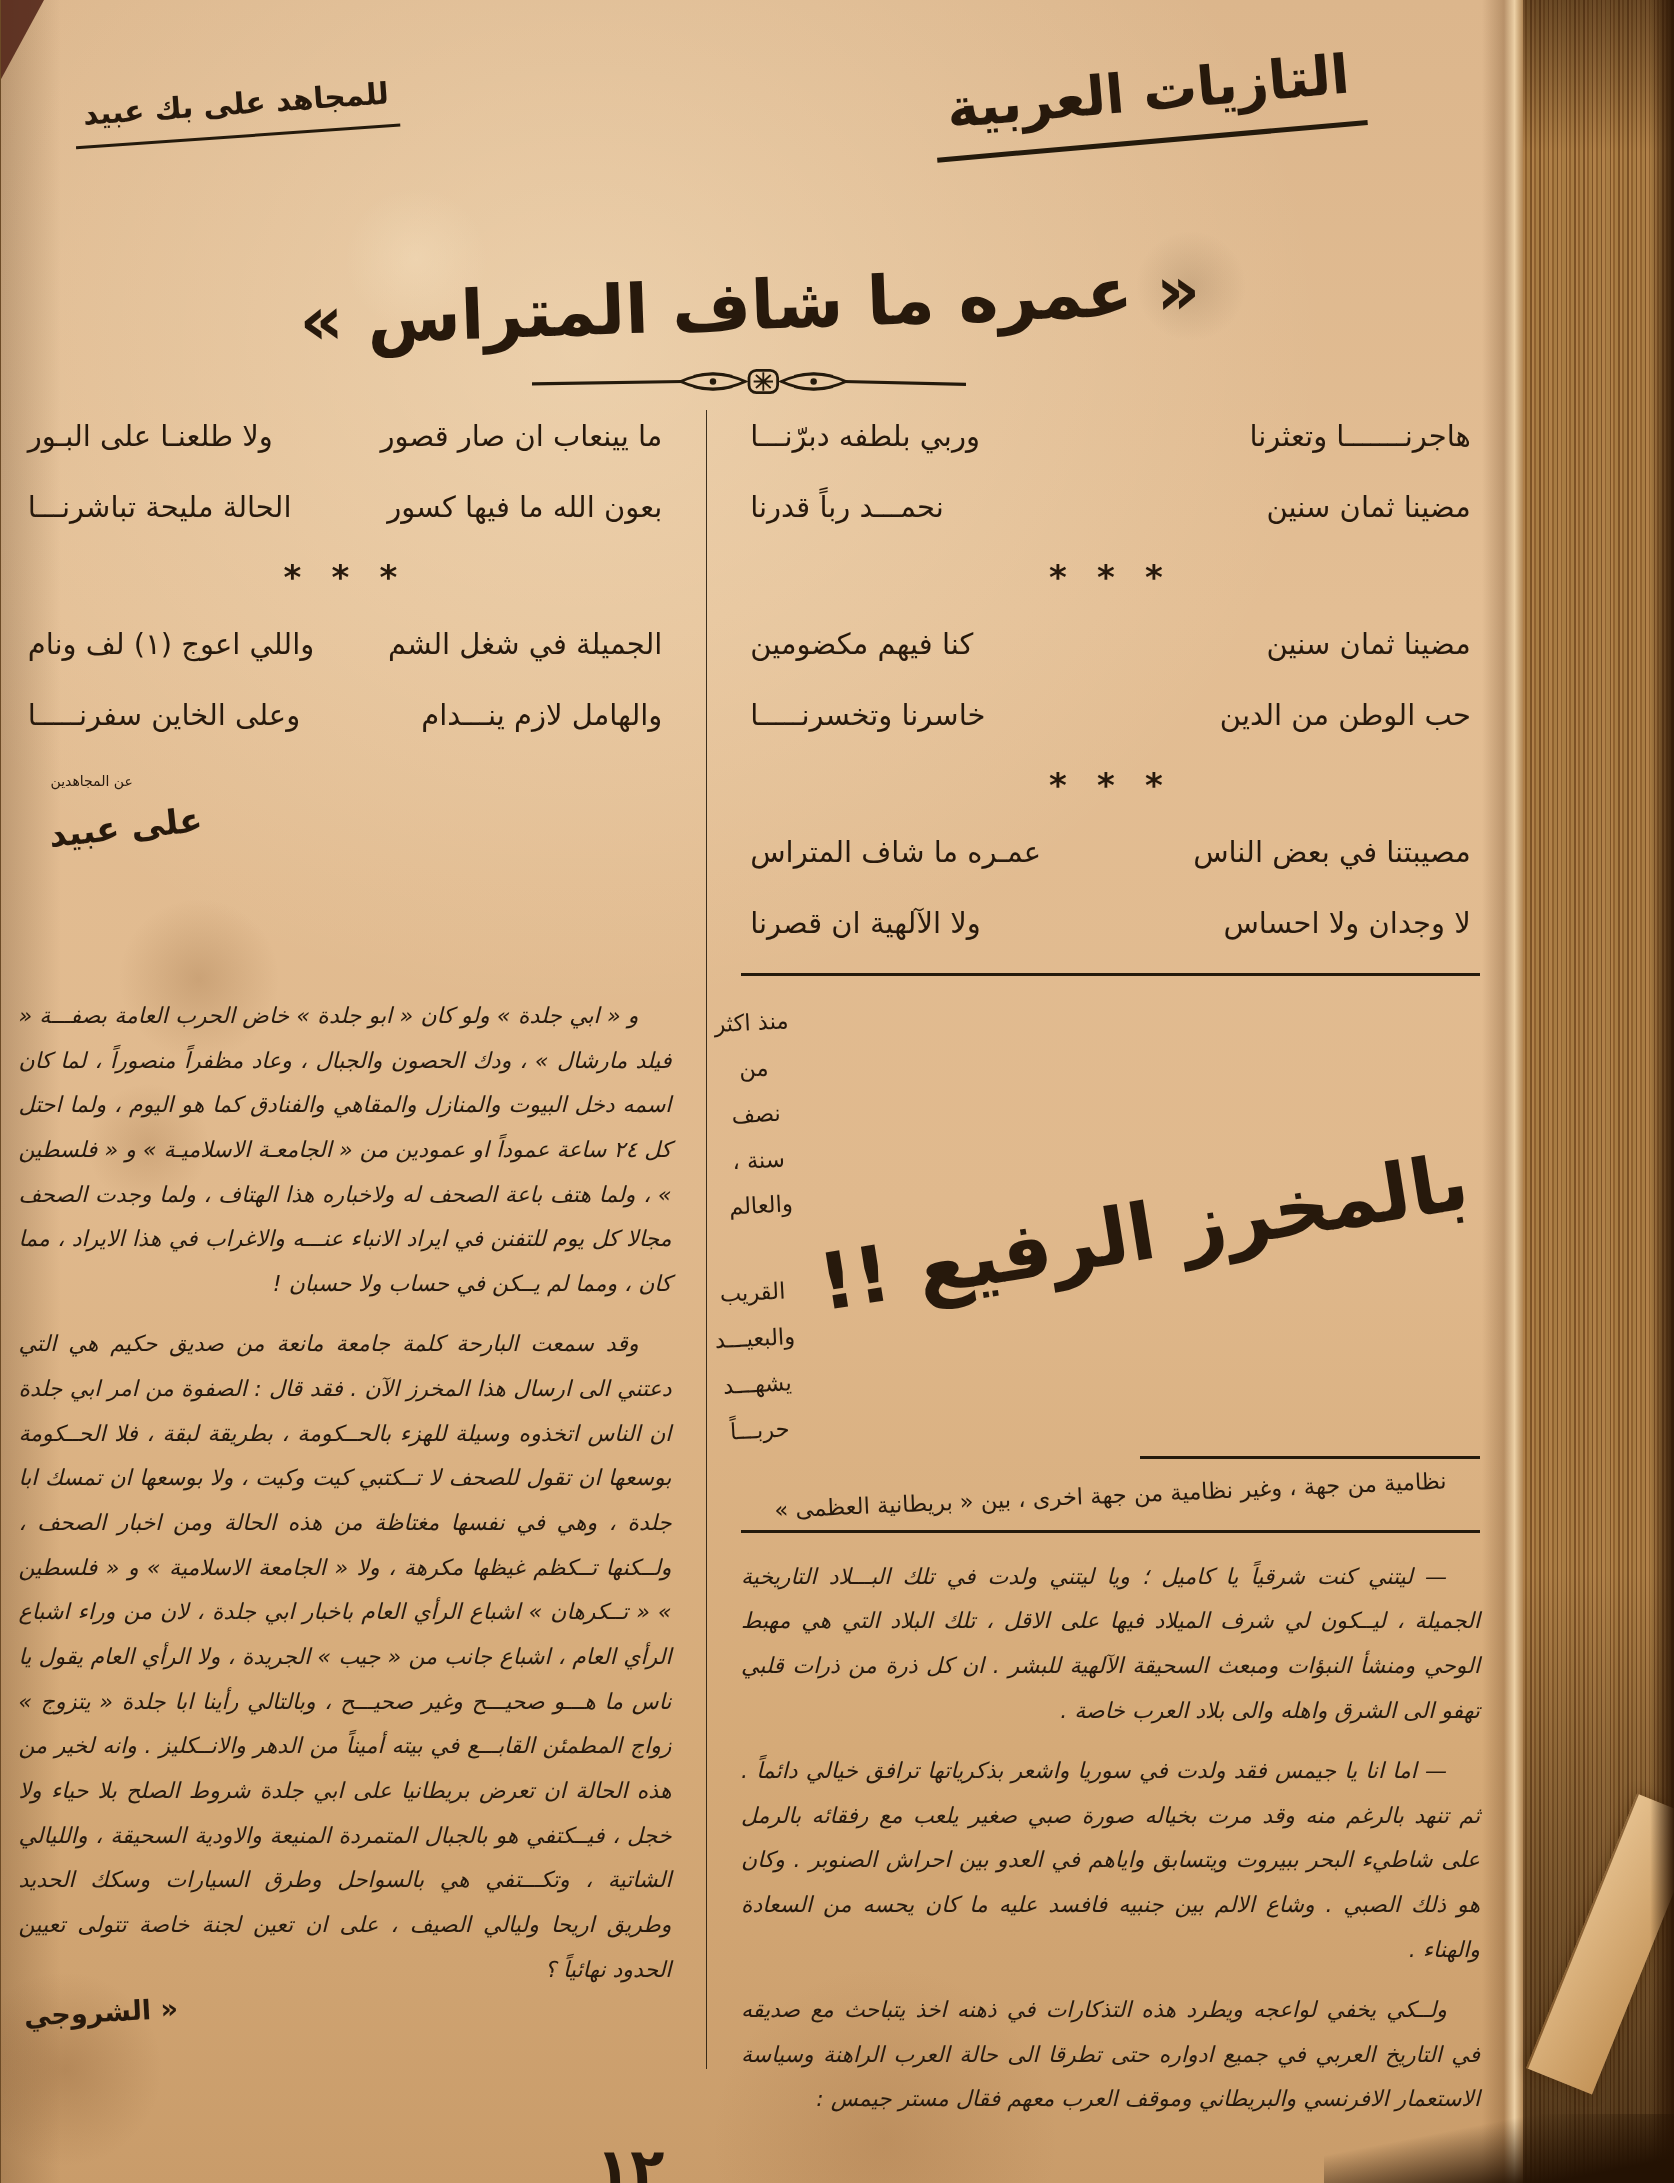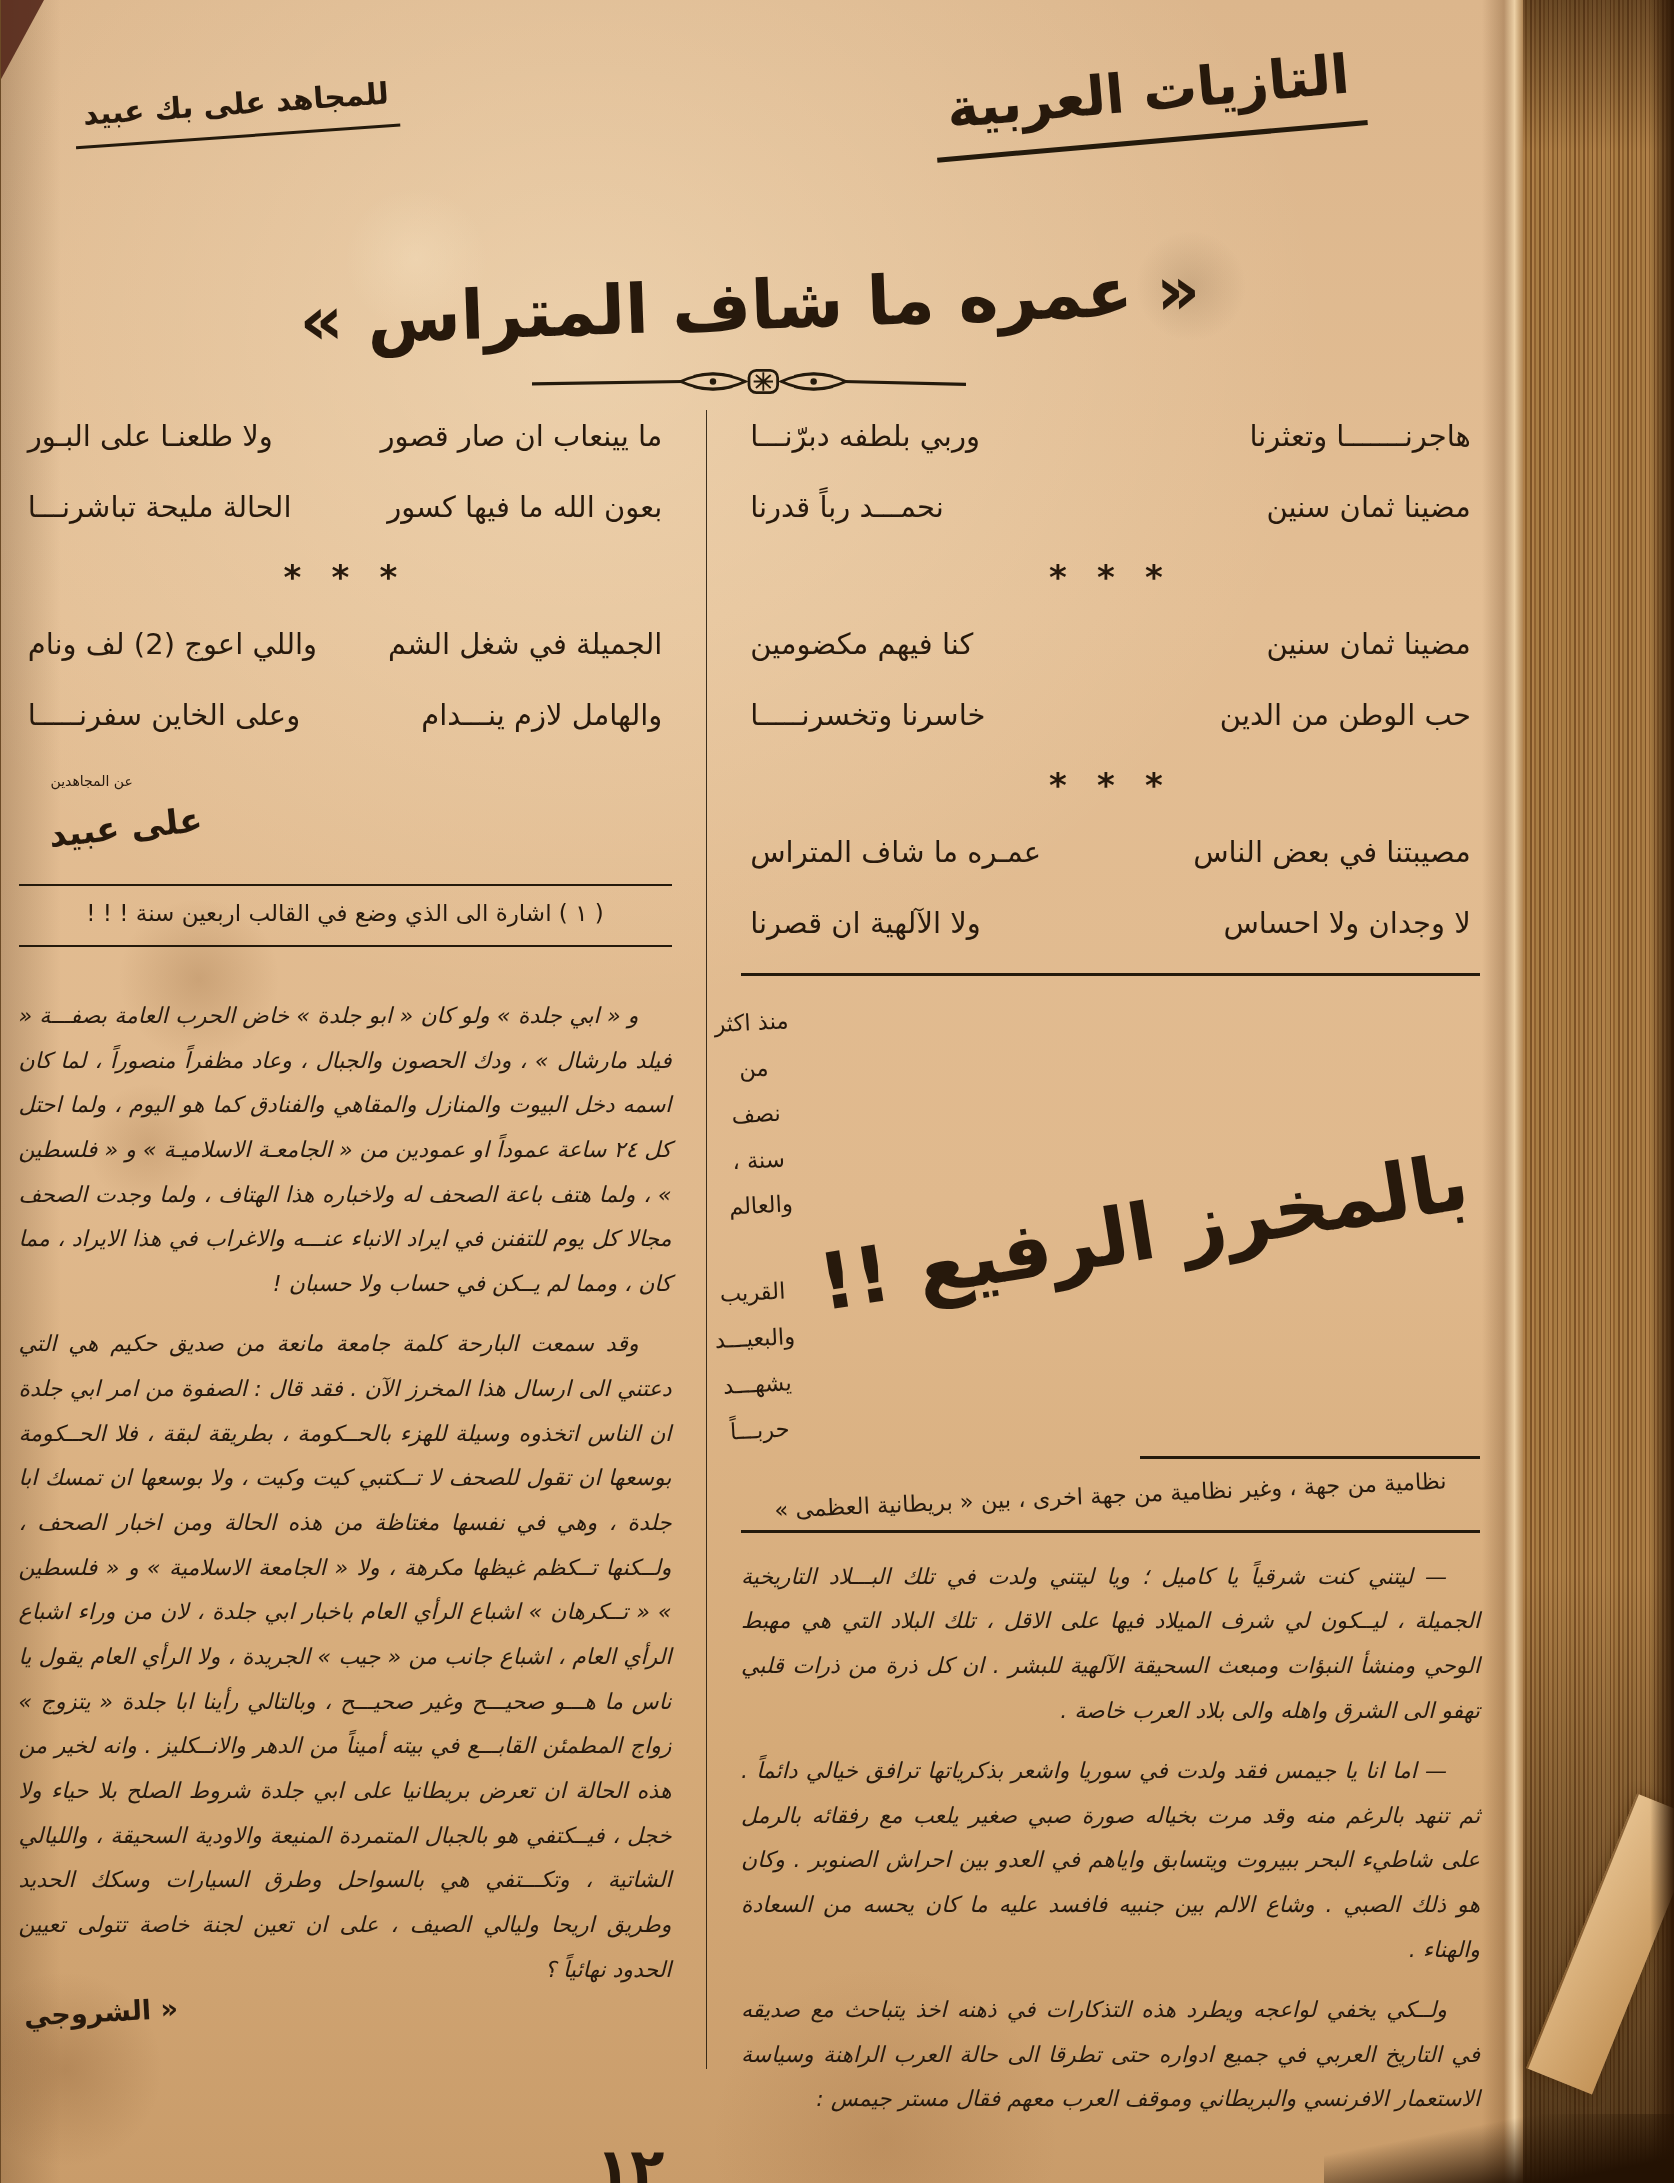--- a/index.html
+++ b/index.html
@@ -188,29 +188,28 @@
             <span>ما يينعاب ان صار قصور</span>
             <span>ولا طلعنـا على البـور</span>
           </div>
           <div class="verse">
             <span>بعون الله ما فيها كسور</span>
             <span>الحالة مليحة تباشرنـــا</span>
           </div>
           <div class="stars">* * *</div>
           <div class="verse">
             <span>الجميلة في شغل الشم</span>
-            <span>واللي اعوج (2) لف ونام</span>
+            <span>واللي اعوج (١) لف ونام</span>
           </div>
           <div class="verse">
             <span>والهامل لازم ينـــدام</span>
             <span>وعلى الخاين سفرنـــــا</span>
           </div>
           <div class="attribution">عن المجاهدين</div>
           <div class="signature">على عبيد</div>
-          <div class="footnote-box">( ١ ) اشارة الى الذي وضع في القالب اربعين سنة ! ! !</div>
         </div>
       </div>
 
       <div class="twocol" style="margin-top:18.5px;">
 
         <div class="col-r prose">
           <div class="headline-block">
             <div class="headline">بالمخرز الرفيع !!</div>
             <div class="lede">
               <div class="lede-line tilt1">منذ اكثر من نصف سنة ، والعالم</div>

